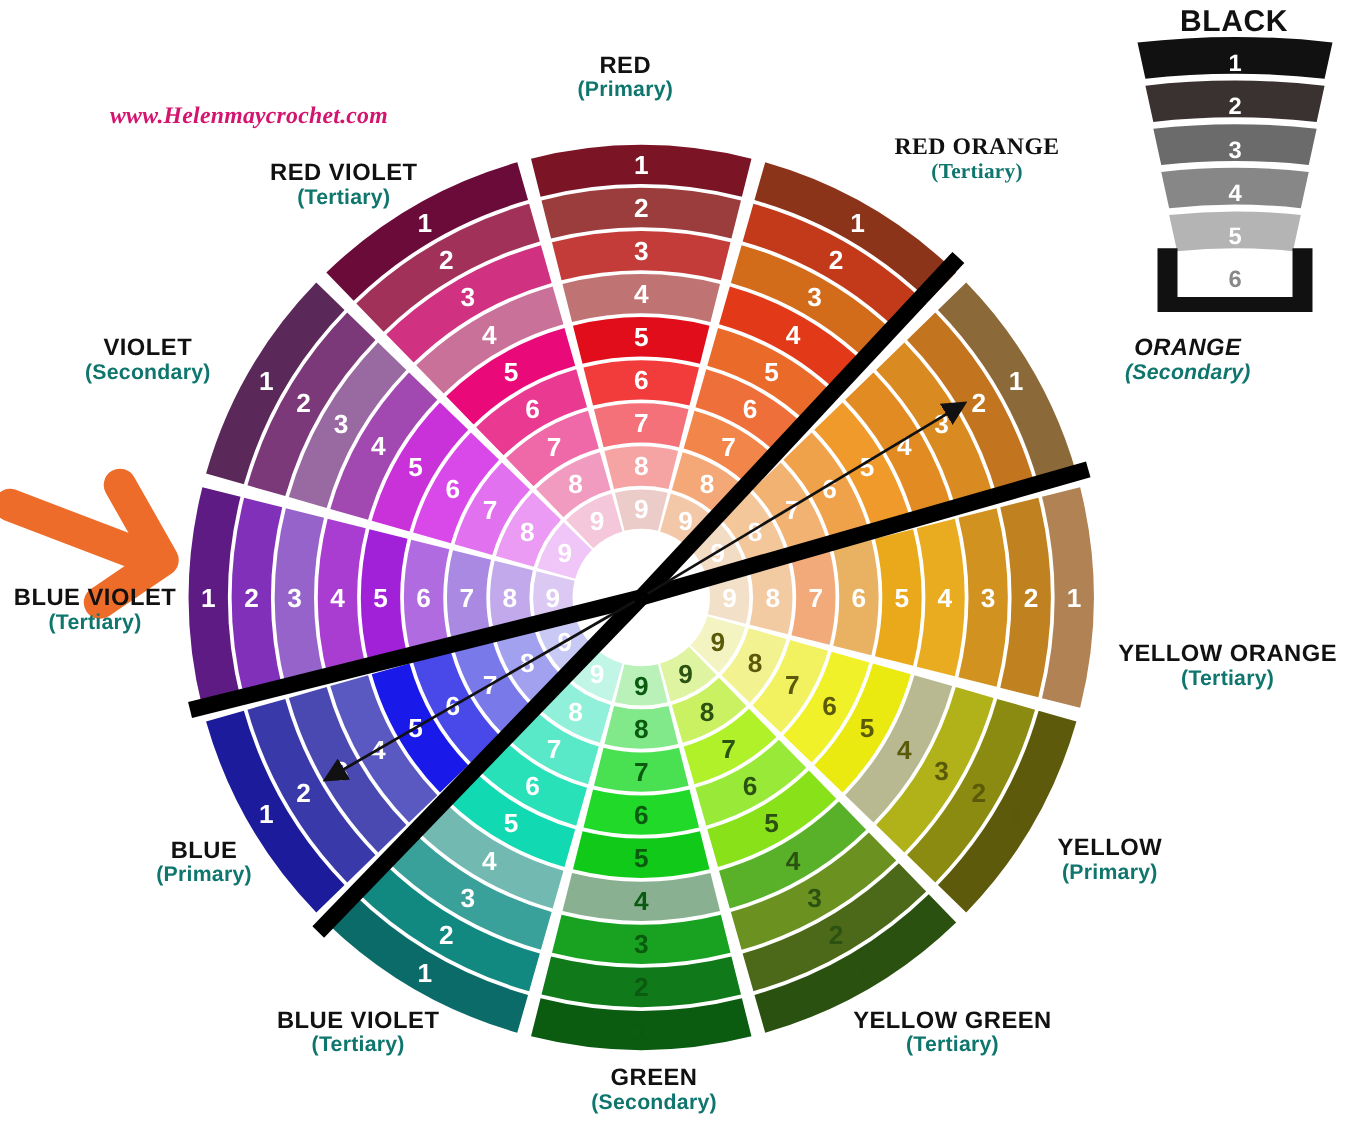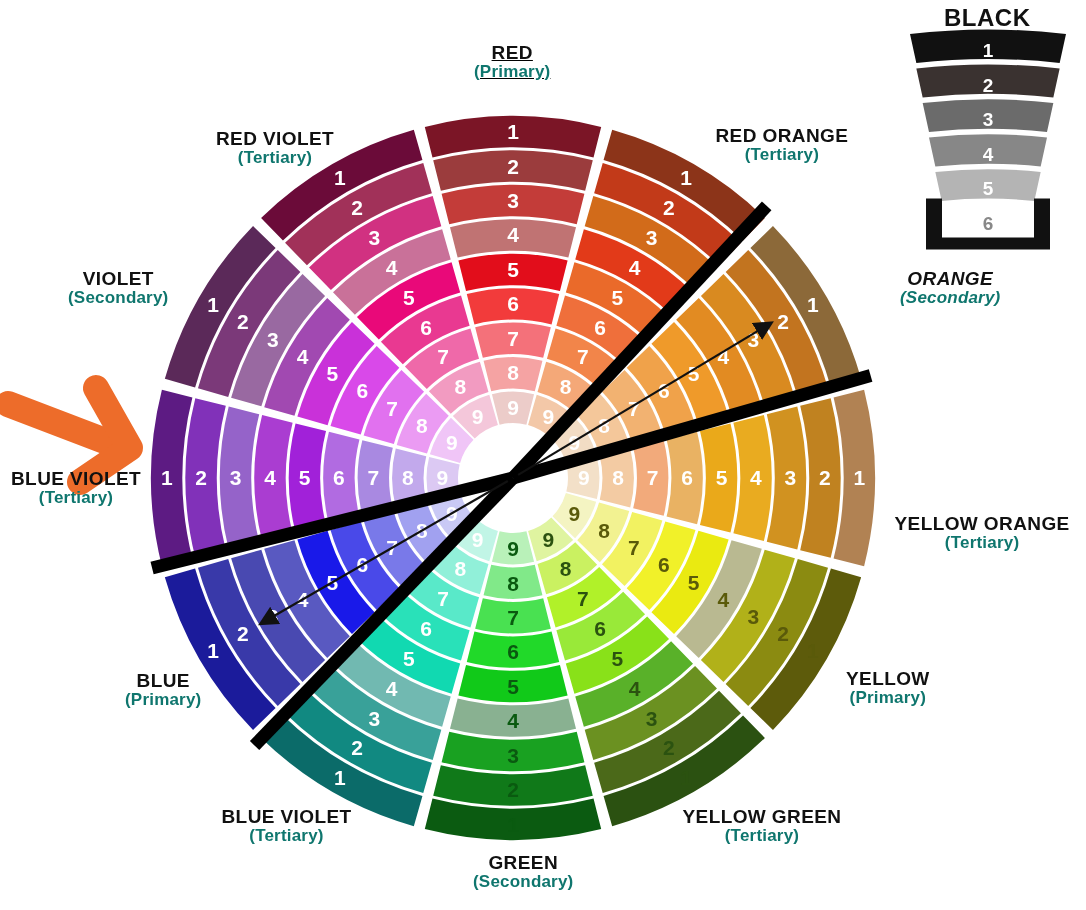--- a/index.html
+++ b/index.html
@@ -316,27 +316,28 @@
         <path d="M929,137.5 Q988,130.975 1047,137.5 L1040.6666666666667,166.5 Q988,160.8 935.3333333333334,166.5 Z" fill="#878787"></path>
         <text x="988" y="160.5" text-anchor="middle" font-family="&quot;Liberation Sans&quot;, sans-serif" font-size="19" font-weight="700" fill="#ffffff">4</text>
         <path d="M935.3333333333334,172 Q988,166.3 1040.6666666666667,172 L1034.3333333333333,201 Q988,196.125 941.6666666666666,201 Z" fill="#b4b4b4"></path>
         <text x="988" y="195" text-anchor="middle" font-family="&quot;Liberation Sans&quot;, sans-serif" font-size="19" font-weight="700" fill="#ffffff">5</text>
         <path d="M941.6666666666666,206.5 Q988,201.625 1034.3333333333333,206.5 L1028,235.5 Q988,231.45 948,235.5 Z" fill="#ffffff"></path>
         <text x="988" y="229.5" text-anchor="middle" font-family="&quot;Liberation Sans&quot;, sans-serif" font-size="19" font-weight="700" fill="#888888">6</text>
         <path d="M926,198.5 L926,249.5 L1050,249.5 L1050,198.5 L1034,198.5 L1034,237.5 L942,237.5 L942,198.5 Z" fill="#111"></path>
       </g>
   </svg>
 
+  <div class="wm" style="left:88px;top:82px;">www.Helenmaycrochet.com</div>
 
   <div id="labels">
-      <div class="lbl" style="left: 474px; top: 43px; text-decoration: underline;">
+      <div class="lbl" style="left: 462px; top: 43px;">
         <span class="t1">RED</span>
         <span class="t2">(Primary)</span>
       </div>
-      <div class="lbl" style="left: 715.5px; top: 126px;">
+      <div class="lbl" style="left: 715.5px; top: 108px; font-family: Liberation Serif, serif;">
         <span class="t1">RED ORANGE</span>
         <span class="t2">(Tertiary)</span>
       </div>
       <div class="lbl" style="left: 900px; top: 269px; font-style: italic;">
         <span class="t1">ORANGE</span>
         <span class="t2">(Secondary)</span>
       </div>
       <div class="lbl" style="left: 894.5px; top: 495px; margin-top: 19px;">
         <span class="t1">YELLOW ORANGE</span>
         <span class="t2">(Tertiary)</span>

